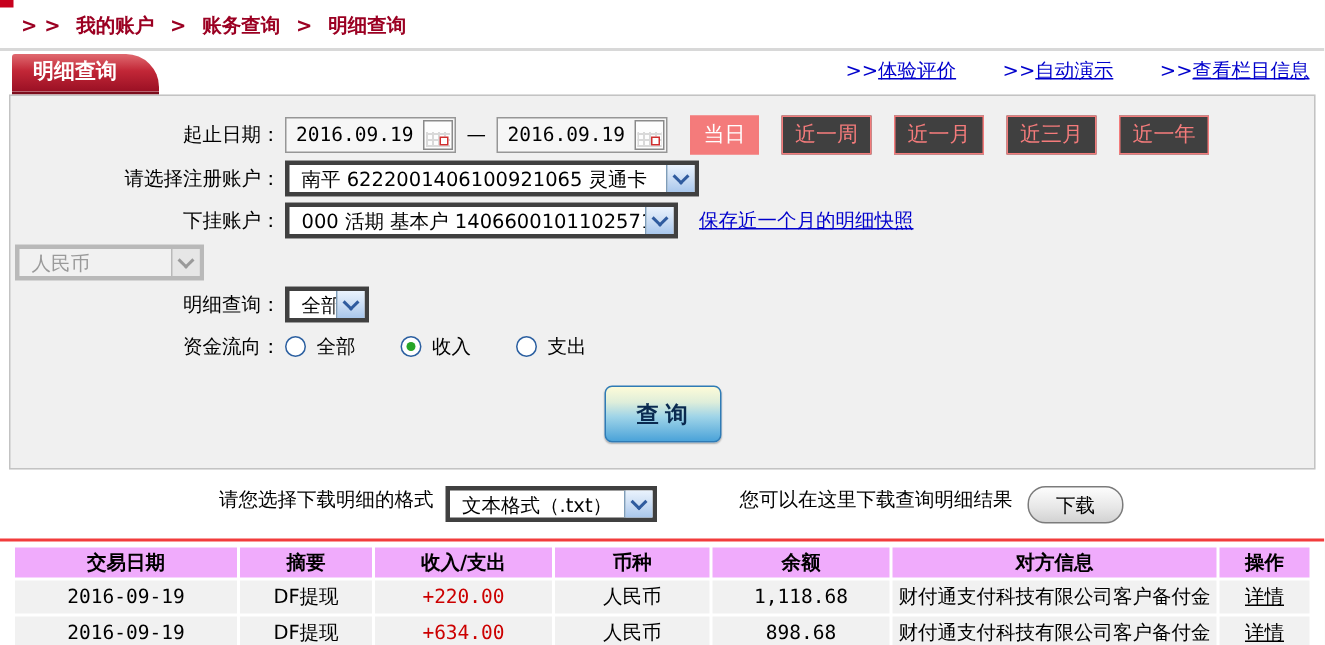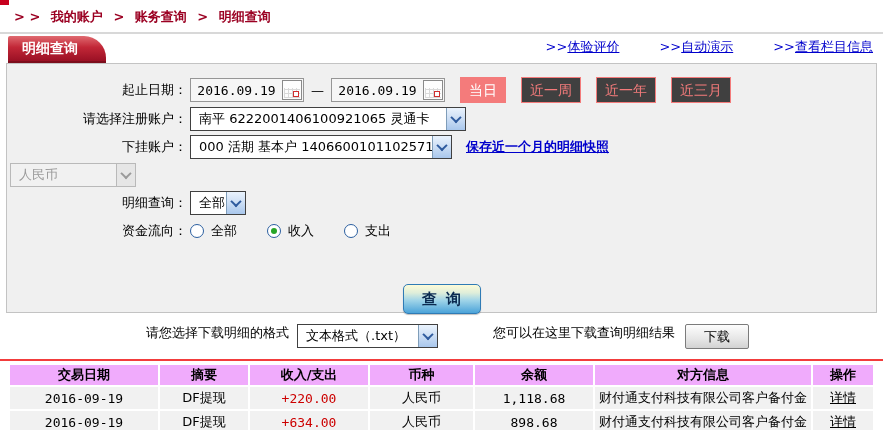--- a/index.html
+++ b/index.html
@@ -15,21 +15,21 @@
   .breadcrumb a { color:#9b0022; text-decoration:none; cursor:pointer; }
   .breadcrumb .sep { margin:0 6px; }
   .breadcrumb .pre { margin-right:6px; }
 
   
   .tabrow { display:flex; align-items:flex-end; height:27px; margin-top:2px; }
   .tab { margin-left:8px; height:27px; line-height:25px; padding:0 28px 0 14px;
     background:linear-gradient(180deg,#e06a70 0%,#c22737 45%,#9a1024 100%);
     color:#fff; font-weight:bold; font-size:14px; border-radius:2px 22px 0 0;
     border-bottom:2px solid #7c0d1c; box-sizing:border-box; cursor:pointer; }
-  .toplinks { margin-left:auto; display:flex; gap:40px; padding:0 10px 7px 0; align-items:center; }
+  .toplinks { margin-left:auto; display:flex; gap:31px; padding:0 10px 7px 0; align-items:center; }
   .toplink { color:#0000cc; text-decoration:none; cursor:pointer; white-space:nowrap; }
   .toplink .lbl { text-decoration:underline; }
 
   
   .panel { margin:0 6px; height:250px; background:#f0f0f0; border:1px solid #c3c3c3;
     box-sizing:border-box; padding-top:13px; }
   .frow { display:flex; align-items:center; margin-bottom:4px; min-height:24px; }
   .flabel { width:180px; text-align:right; flex:none; white-space:nowrap; }
   .fctl { display:flex; align-items:center; margin-left:3px;justify-content:center; }
 
@@ -48,56 +48,56 @@
     border:1px solid #d03030; background:#fff; box-sizing:border-box; }
   .dash { margin:0 7px; }
 
   
   .qbtn { height:26px; line-height:24px; padding:0 8px; border:1px solid #f47b7b; background:#404040;
     color:#f47b7b; font-size:14px; margin-left:15px; box-sizing:border-box; cursor:pointer;
     font-family:inherit; white-space:nowrap; }
   .qbtn.active { background:#f47b7b; color:#fff; border-color:#f47b7b; }
 
   
-  .sel { display:inline-flex; align-items:stretch; height:24px; border:1px solid #404040;
+  .sel { display:inline-flex; align-items:stretch; height:24px; border:3px solid #404040;
     background:#fff; box-sizing:border-box; cursor:pointer; }
   .sel .stxt { flex:1; padding:0 8px; line-height:22px; white-space:nowrap; overflow:hidden; }
   .sel .sarrow { width:18px; flex:none; background:linear-gradient(180deg,#eaf3fd,#cfe0f5 45%,#a9c7ec);
     border-left:1px solid #7f9db9; display:flex; align-items:center; justify-content:center; }
   .chev { width:6px; height:6px; border-right:2px solid #2f5b9e; border-bottom:2px solid #2f5b9e;
     transform:rotate(45deg) translate(-1px,-1px); }
   .sel.register { width:276px; }
   .sel.subacct  { width:262px; }
   .sel.biztype  { width:56px; }
   .sel.format   { width:141px; }
   .sel.disabled { width:126px; border-color:#b9b9b9; background:#f1f1f1; color:#9a9a9a; cursor:default; }
   .sel.disabled .sarrow { background:#e6e6e6; border-left-color:#b9b9b9; }
   .sel.disabled .chev { border-color:#9a9a9a; }
 
-  .snapshot { margin-left:14px; color:#0000cc; text-decoration:underline; cursor:pointer; white-space:nowrap;font-weight:bold; }
+  .snapshot { margin-left:14px; color:#0000cc; text-decoration:underline; cursor:pointer; white-space:nowrap; }
 
   
   .radio-item { display:flex; align-items:center; margin-right:30px; cursor:pointer; }
   .rdot { width:14px; height:14px; border:1px solid #2b5fa0; border-radius:50%; background:#fff;
     margin-right:7px; position:relative; box-sizing:border-box; flex:none; }
   .rdot.checked::after { content:""; position:absolute; left:3px; top:3px; width:6px; height:6px;
     border-radius:50%; background:#27a527; }
 
   
   .qrow { display:flex; justify-content:center; margin-top:14px; }
-  .query-btn { width:78px; height:30px; border:1px solid #2f7bb5; border-radius:5px;
+  .query-btn { width:78px; height:38px; border:1px solid #2f7bb5; border-radius:5px;
     background:linear-gradient(180deg,#fdfbd8 0%,#dfeeda 28%,#9fd4e8 55%,#4ba3d9 100%);
-    font-size:15px; font-weight:bold; color:#0a2a50; font-family:Liberation Mono, monospace; cursor:pointer;
-    box-shadow:0 1px 1px rgba(0,0,0,0.25);margin-top:27px; }
+    font-size:15px; font-weight:bold; color:#0a2a50; font-family:Liberation Sans, sans-serif; cursor:pointer;
+    box-shadow:0 1px 1px rgba(0,0,0,0.25); }
 
   
   .download-row { display:flex; align-items:flex-start; margin-top:11px; padding-left:146px; }
   .dlabel { margin-right:8px; white-space:nowrap; }
   .dhint { margin-left:55px; white-space:nowrap; }
-  .dl-btn { margin-left:10px; width:64px; height:25px; border:1px solid #7b7b7b; border-radius:2px;
+  .dl-btn { margin-left:10px; width:64px; height:25px; border:1px solid #7b7b7b; border-radius:12px;
     background:linear-gradient(180deg,#fdfdfd,#e6e6e6 60%,#d2d2d2); font-family:inherit;
     font-size:13px; cursor:pointer; }
 
   .redline { height:2px; background:#f23c3c; margin-top:10px; }
 
   
   table.tx { width:863px; margin:2px auto 0; border-collapse:separate; border-spacing:2px;
     background:#fff; font-size:13px; table-layout:fixed; }
   table.tx th { background:#f0abfc; font-weight:bold; height:20px; padding:0 4px; text-align:center;
     overflow:hidden; white-space:nowrap; }
@@ -142,22 +142,23 @@
           <span class="dval">2016.09.19</span>
           <span class="cal"><span class="b1"></span><span class="b2"></span><span class="grid"></span></span>
         </div>
         <span class="dash">—</span>
         <div class="datebox">
           <span class="dval">2016.09.19</span>
           <span class="cal"><span class="b1"></span><span class="b2"></span><span class="grid"></span></span>
         </div>
         <button class="qbtn active">当日</button>
         <button class="qbtn">近一周</button>
+        <button class="qbtn">近一月</button>
+        <button class="qbtn">近三月</button>
         <button class="qbtn">近一年</button>
-        <button class="qbtn">近三月</button>
       </div>
     </div>
 
     <div class="frow">
       <div class="flabel">请选择注册账户：</div>
       <div class="fctl">
         <div class="sel register">
           <span class="stxt">南平 6222001406100921065 灵通卡</span>
           <span class="sarrow">
               <span class="chev"></span>

